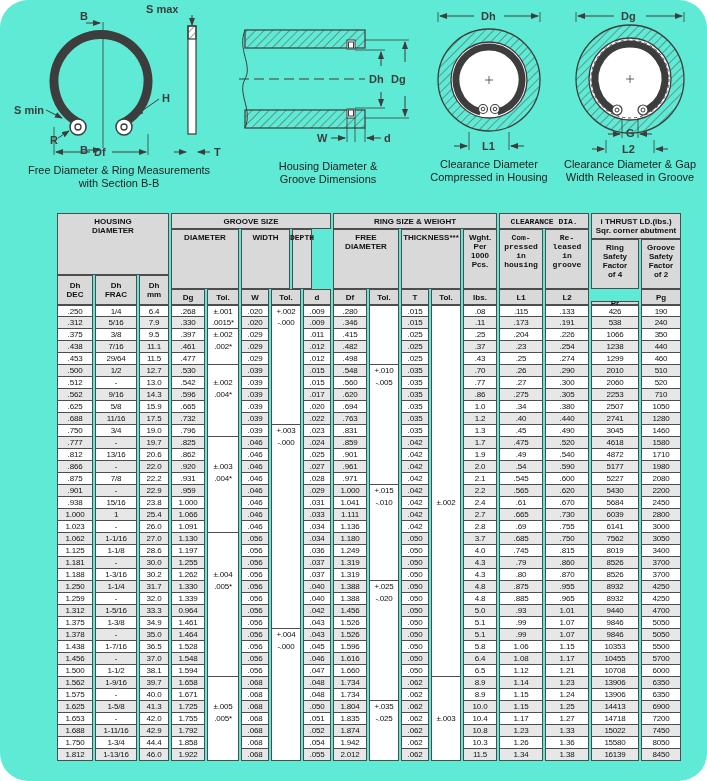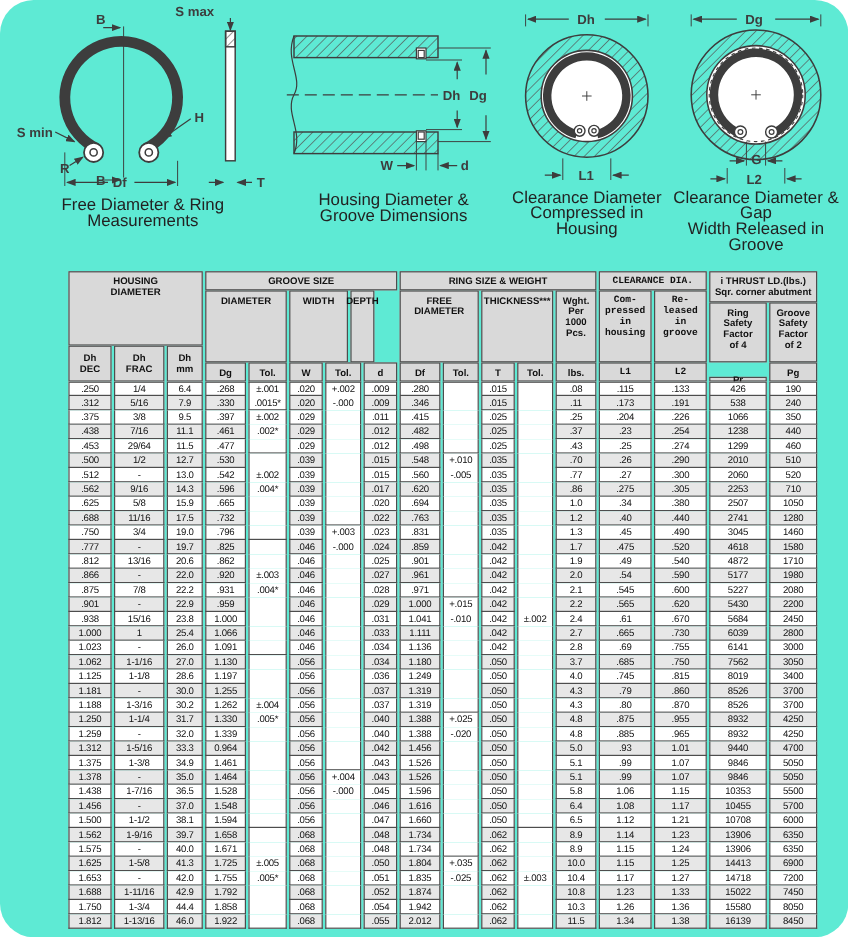--- a/index.html
+++ b/index.html
@@ -3,24 +3,24 @@
 <meta charset="utf-8">
 <style>
   * { margin:0; padding:0; box-sizing:border-box; }
   body { width:707px; height:781px; background:#fff; font-family:"Liberation Sans", sans-serif; position:relative; overflow:hidden; }
   .page { position:absolute; inset:0; background:#5eead4;border-radius:28px; }
 
   
   .diag { position:absolute; }
   .diag svg { display:block; }
   svg text { font:bold 11px "Liberation Sans", sans-serif; fill:#3d3d3d; }
-  .cap { text-align:center; font-size:14px; line-height:13px; color:#222; margin-top:2px; }
+  .cap { text-align:center; font-size:11px; line-height:13px; color:#222; margin-top:2px; }
 
   
-  .tbl { position:absolute; left:57px; top:226px; width:624px; }
+  .tbl { position:absolute; left:57px; top:213px; width:624px; }
   .hrow { display:flex; gap:2px; }
   .hgrp { display:flex; flex-direction:column; }
   .hcell { background:#d9d9d9; border:1px solid #4d4d4d; color:#111; font-weight:bold;
            font-size:8px; line-height:9px; text-align:center; white-space:pre-line;
            display:flex; align-items:center; justify-content:center; }
   .hcell.topalign { align-items:flex-start; padding-top:3px; }
   .hsub { display:flex; gap:2px; }
   .t16 { height:16px; } .t26 { height:26px; } .t60 { height:60px; } .t50 { height:50px; }
   .t62 { height:62px; } .t30 { height:30px; }
   .lblrow { display:flex; gap:2px; }
@@ -85,20 +85,21 @@
       <line x1="84" y1="150" x2="50" y2="150" stroke="#3d3d3d" stroke-width="1" marker-end="url(#aR)"></line>
       <line x1="106" y1="150" x2="140" y2="150" stroke="#3d3d3d" stroke-width="1" marker-end="url(#aR)"></line>
       <text x="88" y="154">Df</text>
 
       <line x1="168" y1="150" x2="180" y2="150" stroke="#3d3d3d" stroke-width="1" marker-end="url(#aR)"></line>
       <line x1="204" y1="150" x2="192" y2="150" stroke="#3d3d3d" stroke-width="1" marker-end="url(#aR)"></line>
       <text x="208" y="154">T</text>
     </svg>
     <div class="cap">
       <div>Free Diameter &amp; Ring Measurements</div>
+      <div>with Section B-B</div>
     </div>
   </div>
 
   <div class="diag" style="left:233px; top:10px; width:190px;">
     <svg width="190" height="148" viewBox="0 0 190 148">
       <defs>
         <marker id="bR" markerWidth="8" markerHeight="6" refX="7" refY="3" orient="auto">
             <path d="M0,0L8,3L0,6z" fill="#3d3d3d"></path>
           </marker>
         <pattern id="hB" width="6" height="6" patternUnits="userSpaceOnUse" patternTransform="rotate(45)">
@@ -245,21 +246,21 @@
           <div class="hcell" style="width:30px;">Dh
 mm</div>
         </div>
       </div>
 
       <div class="hgrp" style="width:160px;">
         <div class="hcell t16">GROOVE SIZE</div>
         <div class="hsub t60">
           <div class="hcell topalign" style="width:68px;">DIAMETER</div>
           <div class="hcell topalign" style="width:49px;">WIDTH</div>
-          <div class="hcell topalign" style="width:20px;">DEPTH</div>
+          <div class="hcell topalign" style="width:20px;font-family:Liberation Mono, monospace;">DEPTH</div>
         </div>
         <div class="lblrow t16">
           <div class="hcell" style="width:34px;">Dg</div>
           <div class="hcell" style="width:32px;">Tol.</div>
           <div class="hcell" style="width:28px;">W</div>
           <div class="hcell" style="width:30px;">Tol.</div>
           <div class="hcell" style="width:28px;">d</div>
         </div>
       </div>
 

